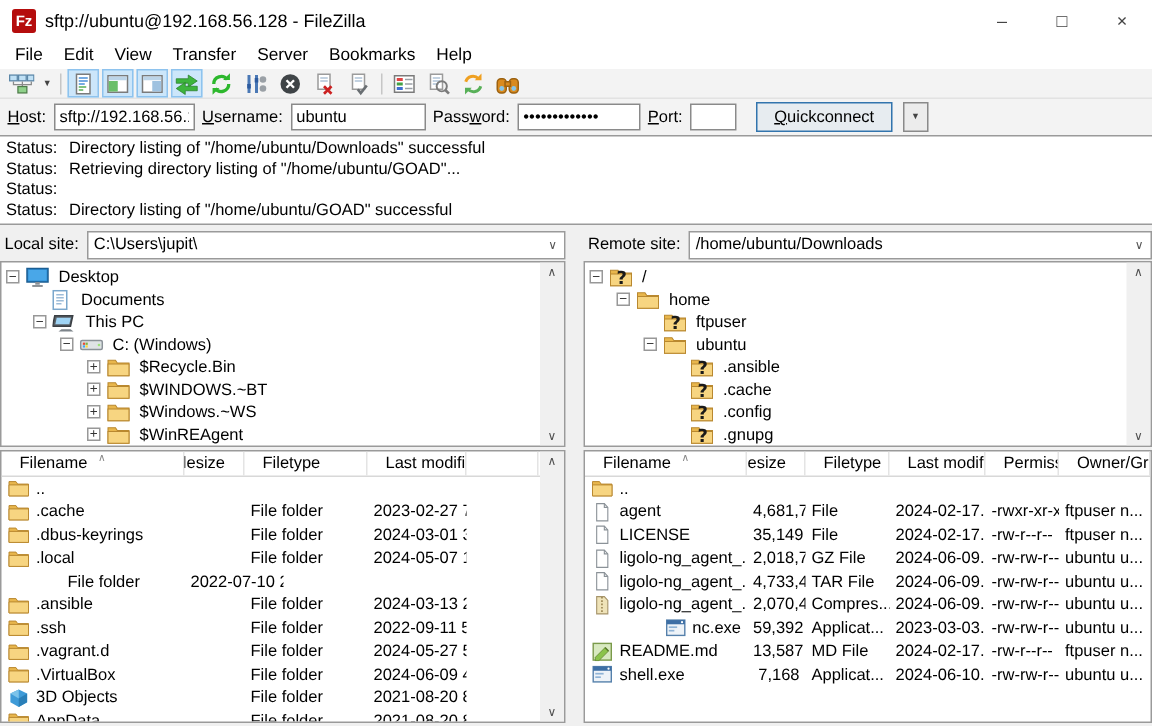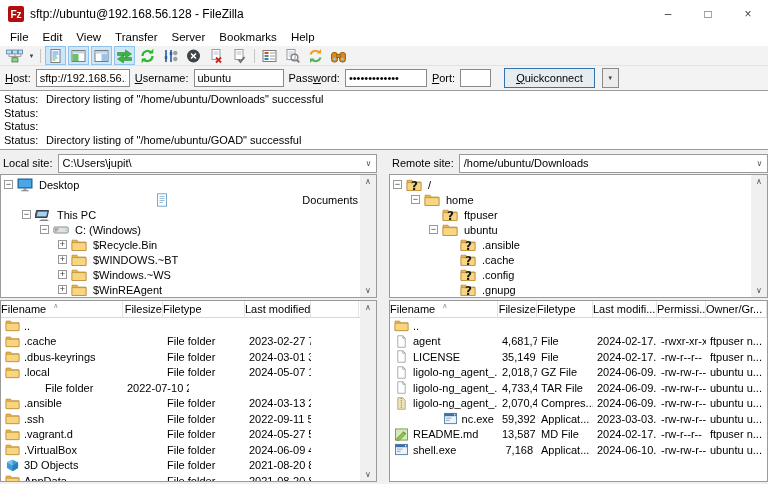--- a/index.html
+++ b/index.html
@@ -63,21 +63,21 @@
   .expander.none { border-color:transparent; background:transparent; }
   .ticon { width:16px; height:14px; flex:none; margin-right:4px; }
   .ticon svg { width:100%; height:100%; display:block; }
   .tlabel { padding:0 2px; }
 
   .vscroll { width:16px; flex:none; background:#f0f0f0; display:flex; flex-direction:column; justify-content:space-between; align-items:center; font-size:8px; color:#505050; padding:2px 0; }
 
   .filelist { flex:1; background:#fff; border:1px solid #9a9a9a; display:flex; overflow:hidden; }
   .fl-main { flex:1; display:flex; flex-direction:column; overflow:hidden; }
   .flheader { display:flex; height:17px; border-bottom:1px solid #d8d8d8; flex:none; }
-  .hcell { border-right:1px solid #e4e4e4; padding:0 0; display:flex; align-items:center; overflow:hidden; white-space:nowrap; flex:none; }
+  .hcell { border-right:1px solid #e4e4e4; padding:0 12px; display:flex; align-items:center; overflow:hidden; white-space:nowrap; flex:none; }
   .hcell.right { justify-content:flex-end; }
   .sort { margin-left:7px; color:#888; font-size:7px; align-self:flex-start; line-height:9px; }
   .fl-rows { flex:1; overflow:hidden; }
   .frow { display:flex; height:15.5px; align-items:center; }
   .fcell { padding:0 4px; overflow:hidden; white-space:nowrap; flex:none; }
   .fcell.right { text-align:right; }
   .namecell { display:flex; align-items:center; }
   .ficon { width:15px; height:13px; flex:none; margin-right:4px; }
   .ficon svg { width:100%; height:100%; display:block; }
 </style>
@@ -260,20 +260,21 @@
     <div class="qc-dd">▼</div>
   </div>
 
   <div class="statuslog">
       <div class="log-line">
         <span class="log-label">Status:</span>
         <span class="log-msg">Directory listing of "/home/ubuntu/Downloads" successful</span>
       </div>
       <div class="log-line">
         <span class="log-label">Status:</span>
+        <span class="log-msg">Retrieving directory listing of "/home/ubuntu/GOAD"...</span>
       </div>
       <div class="log-line">
         <span class="log-label">Status:</span>
       </div>
       <div class="log-line">
         <span class="log-label">Status:</span>
         <span class="log-msg">Directory listing of "/home/ubuntu/GOAD" successful</span>
       </div>
     </div>
 
@@ -294,21 +295,21 @@
               <span class="ticon">
                 <svg viewBox="0 0 16 14">
                   <rect x="1" y="1" width="14" height="9" fill="#2f8fd6" stroke="#1b5e93"></rect>
                   <rect x="2" y="2" width="12" height="7" fill="#49a7e8"></rect>
                   <rect x="6.5" y="10" width="3" height="1.8" fill="#8a9096"></rect>
                   <rect x="4.5" y="12" width="7" height="1.3" fill="#8a9096"></rect>
                 </svg>
               </span>
               <span class="tlabel">Desktop</span>
             </div>
-            <div class="trow" style="padding-left: 13px; justify-content: space-between;">
+            <div class="trow" style="padding-left: 18px;">
               <span class="expander none"></span>
               <span class="ticon">
                 <svg viewBox="0 0 16 14">
                   <rect x="3.5" y="0.8" width="9" height="12.4" fill="#fff" stroke="#7ba7cc"></rect>
                   <path d="M5.5 3.5h5M5.5 5.5h5M5.5 7.5h5M5.5 9.5h3.5" stroke="#9dbcd8"></path>
                 </svg>
               </span>
               <span class="tlabel">Documents</span>
             </div>
             <div class="trow" style="padding-left: 21px;">

